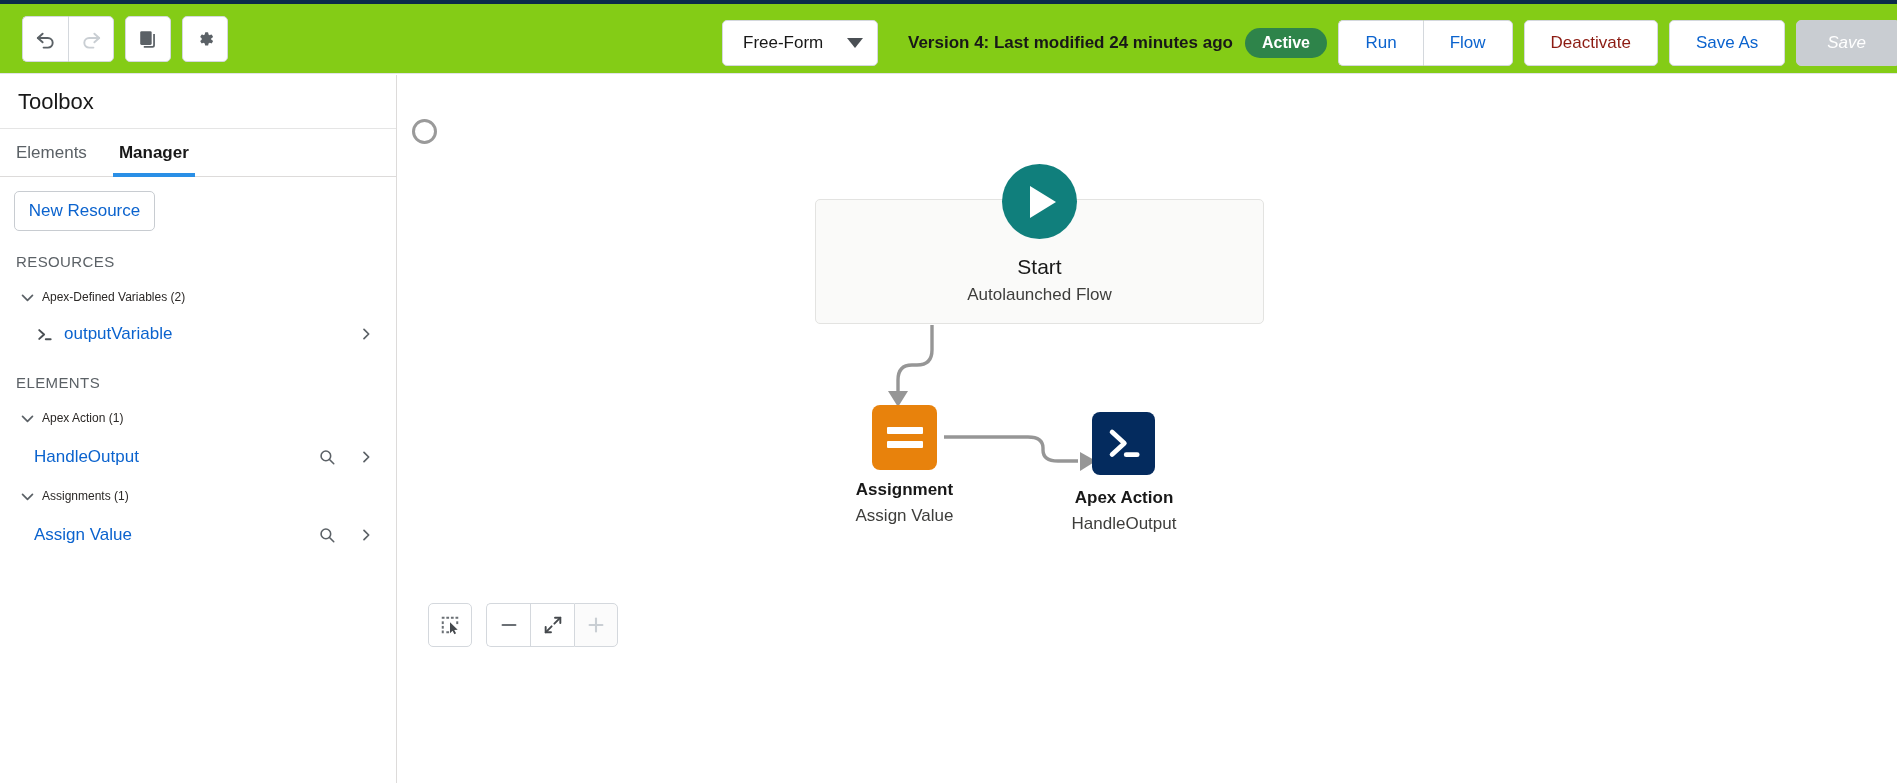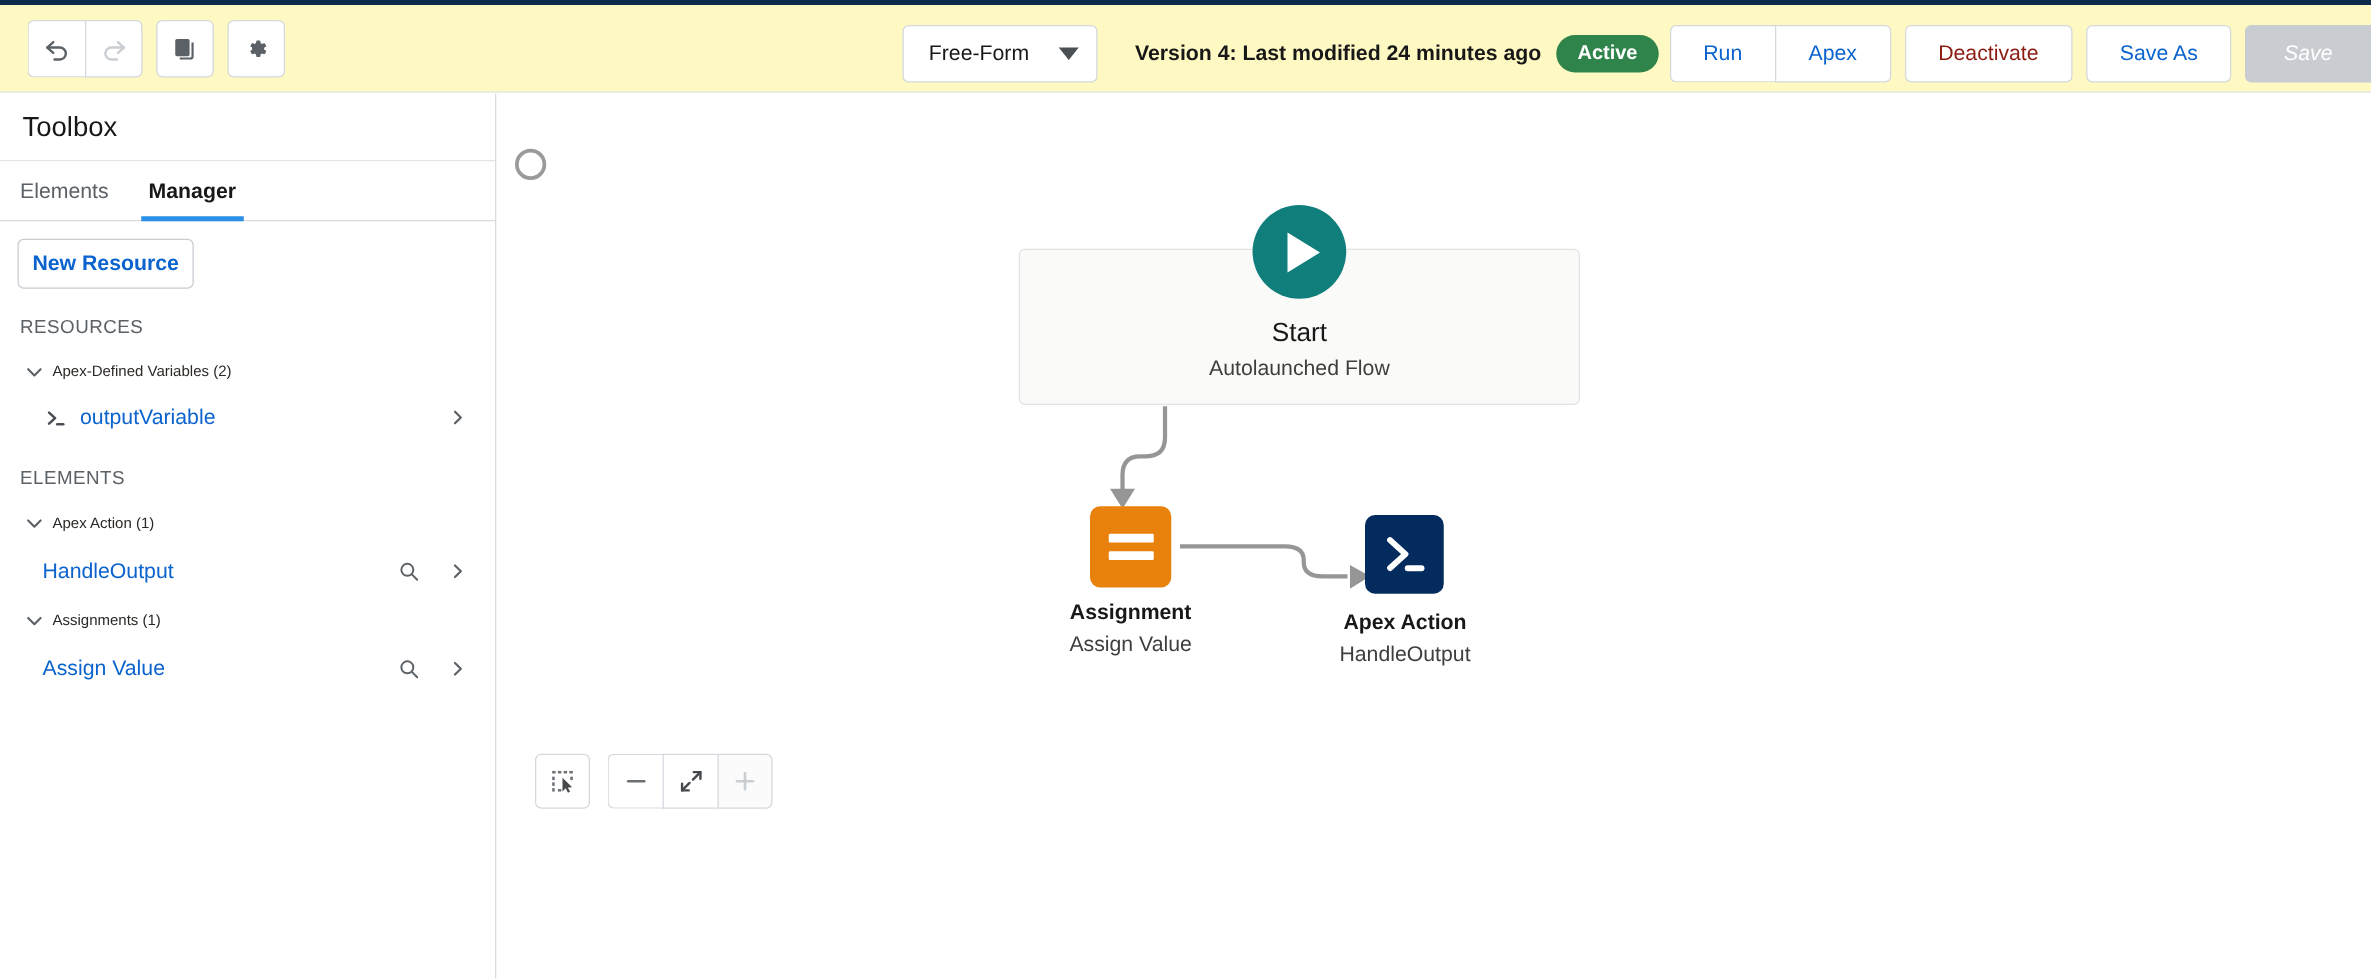--- a/index.html
+++ b/index.html
@@ -15,21 +15,21 @@
 
   
   .top-strip {
     position:absolute; top:0; left:0; width:1897px; height:4px;
     background:#0b2a4a;
   }
 
   
   .header {
     position:absolute; top:4px; left:0; width:1897px; height:70px;
-    background:#fef9c3;
+    background:#84cc16;
     border-bottom:1px solid #e0e3e7;
     display:flex; align-items:center;
   }
   .hdr-left { display:flex; align-items:center; padding-left:22px; gap:11px; }
 
   .btn-group { display:flex; }
   .icon-btn {
     width:46px; height:46px;
     border:1px solid #d4d8dd; background:#fff;
     display:flex; align-items:center; justify-content:center;
@@ -108,21 +108,21 @@
   .search-box {
     height:42px; border:1px solid #c8ccd1; border-radius:5px;
     display:flex; align-items:center; padding:0 12px; gap:10px; background:#fff;
   }
   .search-box input {
     border:none; outline:none; font-size:16px; color:#3e3e3c;
     flex:1; background:transparent; font-family:"Liberation Sans", sans-serif;
   }
   .search-box input::placeholder { color:#8a8d91; }
 
-  .newres-wrap { padding:14px 14px 0 14px;font-weight:bold; }
+  .newres-wrap { padding:14px 14px 0 14px; }
   .newres-btn {
     height:40px; width:141px; border:1px solid #c8ccd1; border-radius:5px;
     background:#fff; color:#0b63ce; font-size:17px;
     display:flex; align-items:center; justify-content:center; cursor:pointer;
   }
 
   .section-label {
     padding:22px 0 8px 16px; font-size:15px; color:#5b6166; letter-spacing:.4px;
   }
 
@@ -268,21 +268,21 @@
         <span>Free-Form</span>
         <span class="caret"></span>
       </div>
       <span class="version-text">Version 4: Last modified 24 minutes ago</span>
       <span class="active-badge">Active</span>
     </div>
 
     <div class="hdr-right">
       <div class="btn-group">
         <div class="txt-btn grp-l">Run</div>
-        <div class="txt-btn grp-r">Apex</div>
+        <div class="txt-btn grp-r">Flow</div>
       </div>
       <div class="txt-btn danger">Deactivate</div>
       <div class="txt-btn">Save As</div>
       <div class="txt-btn disabled">Save</div>
     </div>
   </div>
 
   <div class="sidebar">
 
     <div class="tb-title">Toolbox</div>

